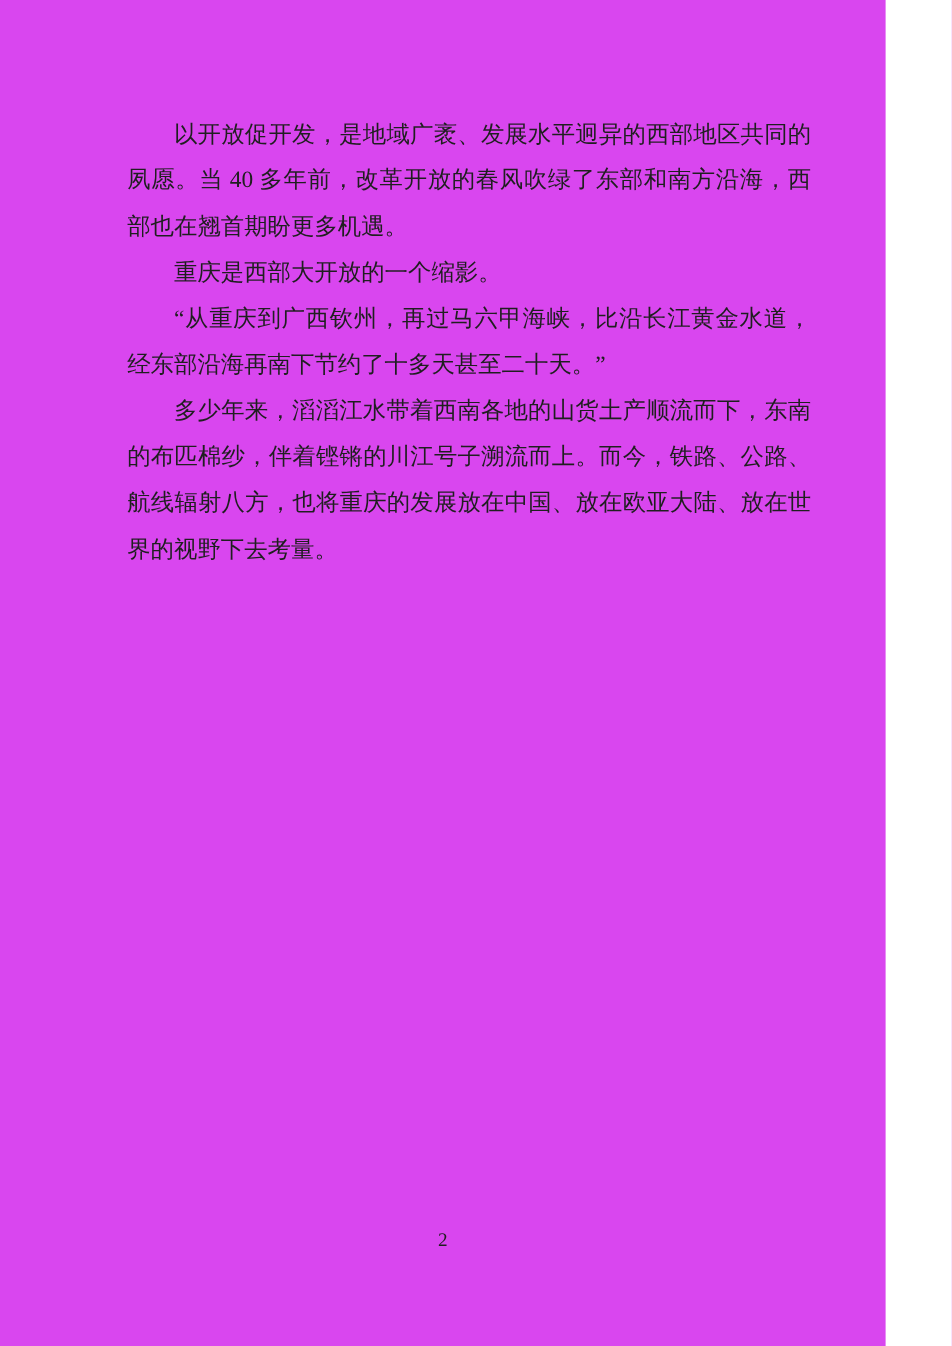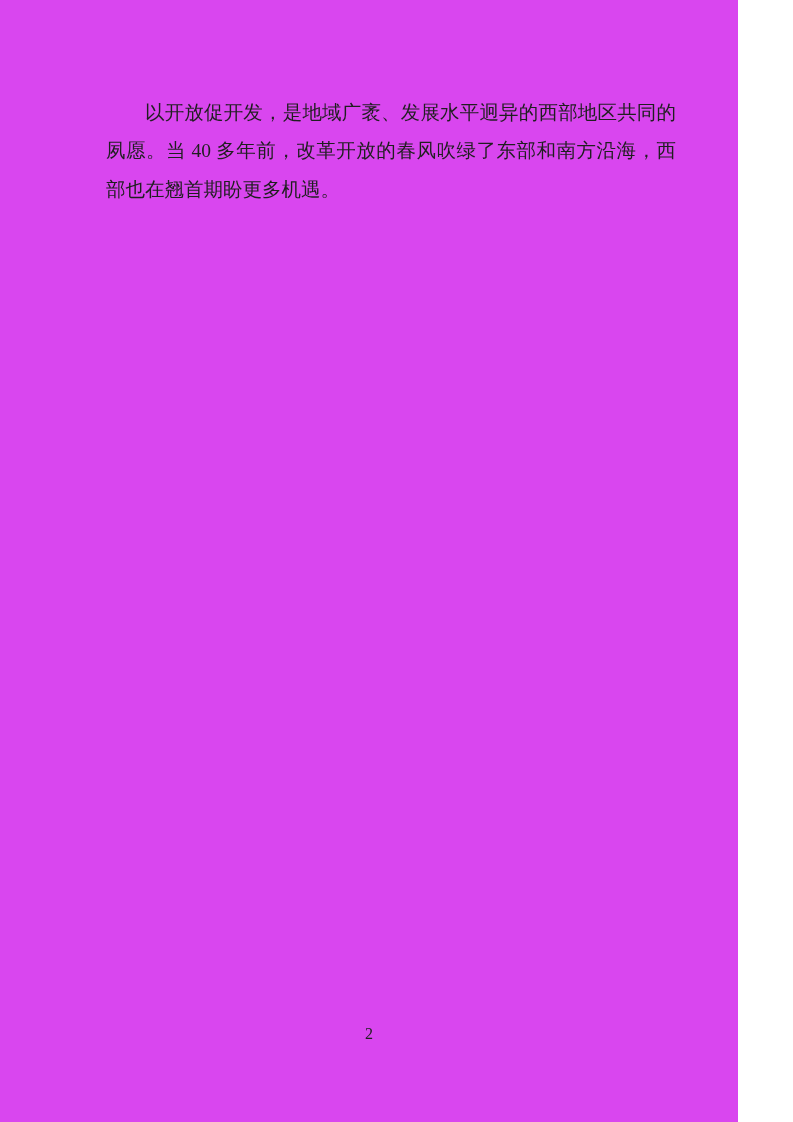--- a/index.html
+++ b/index.html
@@ -45,17 +45,20 @@
     line-height: 20px;
     font-family: "Liberation Serif", "DejaVu Serif", serif;
   }
 </style>
 </head>
 <body>
 
 <div class="page">
   <div class="doc-body">
     <p>以开放促开发，是地域广袤、发展水平迥异的西部地区共同的夙愿。当 40 多年前，改革开放的春风吹绿了东部和南方沿海，西部也在翘首期盼更多机遇。</p>
+    <p>重庆是西部大开放的一个缩影。</p>
+    <p>“从重庆到广西钦州，再过马六甲海峡，比沿长江黄金水道，经东部沿海再南下节约了十多天甚至二十天。”</p>
+    <p>多少年来，滔滔江水带着西南各地的山货土产顺流而下，东南的布匹棉纱，伴着铿锵的川江号子溯流而上。而今，铁路、公路、航线辐射八方，也将重庆的发展放在中国、放在欧亚大陆、放在世界的视野下去考量。</p>
   </div>
   <div class="page-footer">
     <span class="page-number">2</span>
   </div>
 </div>
 
 </body></html>

